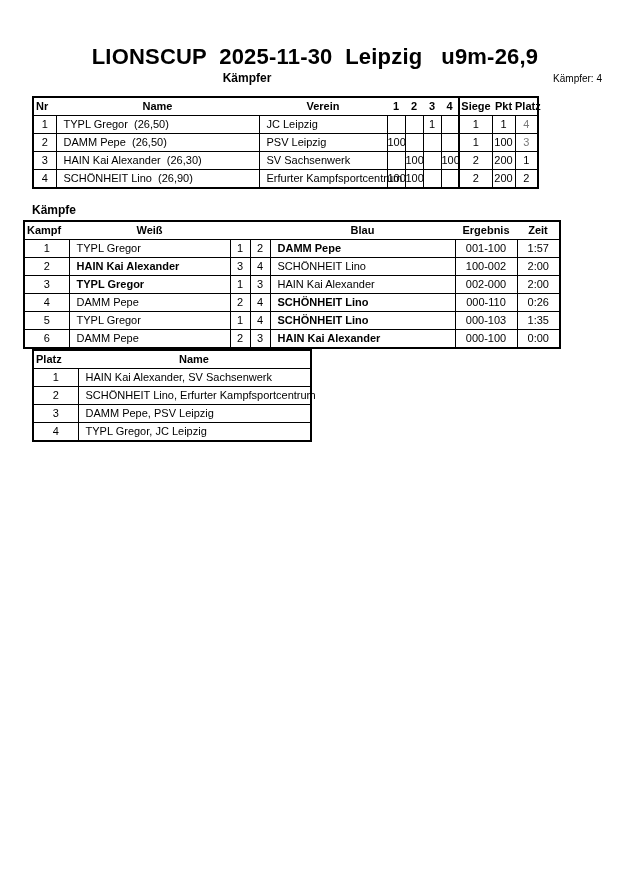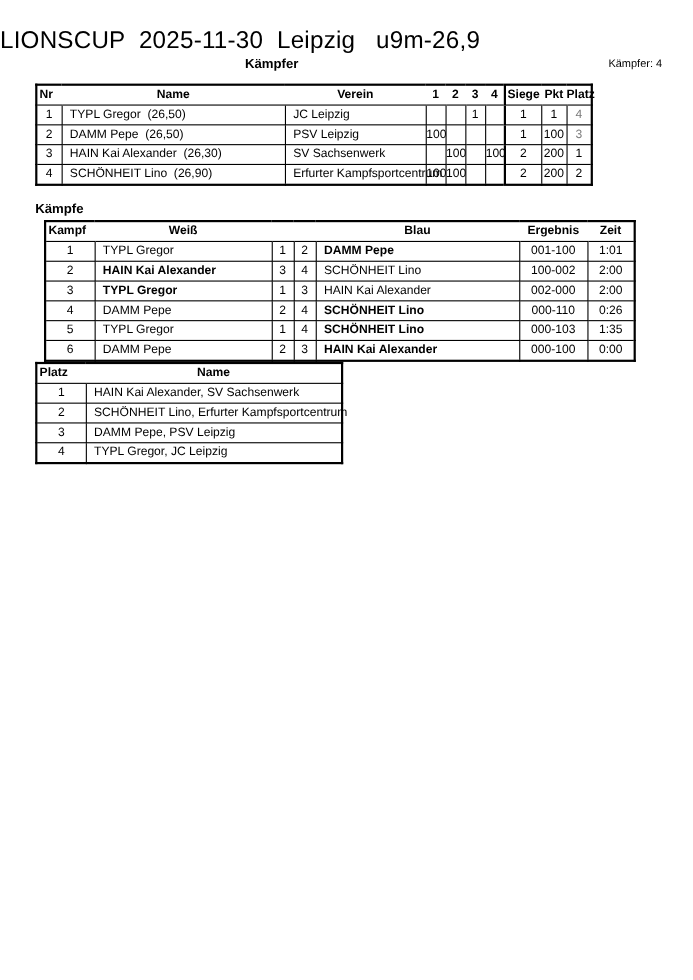--- a/index.html
+++ b/index.html
@@ -6,24 +6,24 @@
   html, body { background: #ffffff; }
   body {
     width: 630px; height: 891px;
     font-family: "Liberation Sans", "DejaVu Sans", sans-serif;
     color: #000;
     overflow: hidden;
   }
   .page { position: relative; width: 630px; height: 891px; }
 
   .title {
-    padding-top: 24px;
-    text-align: left;
+    padding-top: 44px;
+    text-align: center;
     font-size: 22px;
-    font-weight: normal;
+    font-weight: bold;
     white-space: pre;
     letter-spacing: 0.2px;
   }
   .subtitle-row { position: relative; height: 18px; margin-top: 1px; }
   .caption-kaempfer {
     position: absolute; left: 0; top: 0; width: 494px;
     text-align: center; font-size: 12px; font-weight: bold;
   }
   .fighter-count {
     position: absolute; right: 28px; top: 2px;
@@ -57,21 +57,21 @@
   th.left { text-align: left; padding-left: 2px; }
   .thickL { border-left: 2px solid #000 !important; }
   .bold { font-weight: bold; }
   .muted { color: #7a7a7a; }
 
   #kaempferTable { margin: 7px 16px 0 32px; width: 505px; }
   .caption-kaempfe {
     margin: 14px 0 3px 32px; width: 536px;
     text-align: left; font-size: 12px; font-weight: bold;
   }
-  #kaempfeTable { margin-left: 40px; width: 536px; }
+  #kaempfeTable { margin-left: 23px; width: 536px; }
   .caption-ergebnisse {
     margin: 12px 0 3px 32px; width: 278px;
     text-align: center; font-size: 12px; font-weight: bold;
   }
   #ergebnisseTable { margin-left: 32px; width: 278px; }
 </style>
 </head>
 <body>
 
 <div class="page">
@@ -182,21 +182,21 @@
       <th>Ergebnis</th>
       <th>Zeit</th>
     </tr>
     <tr>
       <td>1</td>
       <td class="left">TYPL Gregor</td>
       <td>1</td>
       <td>2</td>
       <td class="left bold">DAMM Pepe</td>
       <td>001-100</td>
-      <td>1:01</td>
+      <td>1:57</td>
     </tr>
     <tr>
       <td>2</td>
       <td class="left bold">HAIN Kai Alexander</td>
       <td>3</td>
       <td>4</td>
       <td class="left">SCHÖNHEIT Lino</td>
       <td>100-002</td>
       <td>2:00</td>
     </tr>

